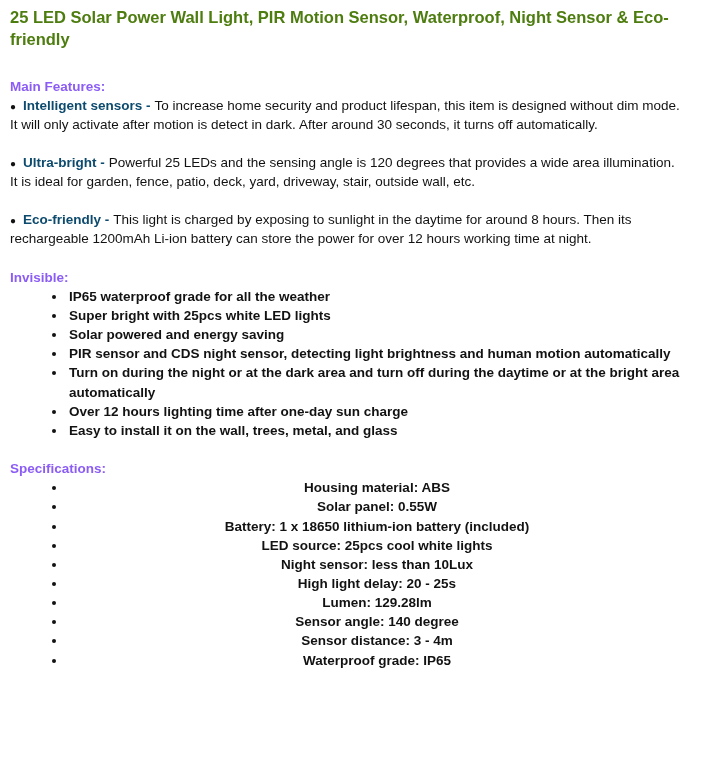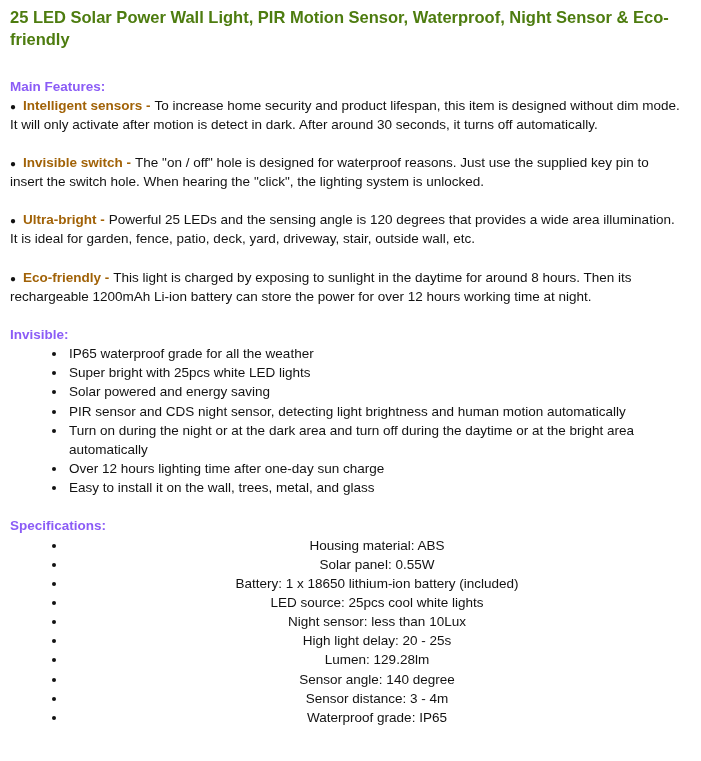--- a/index.html
+++ b/index.html
@@ -13,41 +13,41 @@
   .content{padding:6px 16px 0 10px;}
   .title{
     font-size:16.5px;font-weight:bold;line-height:1.35;
     margin:0 0 26px 0;color:#4d7c0f;
   }
   .section-heading{
     font-size:13.5px;font-weight:bold;margin:0;color:#8b5cf6;
   }
   p.mf{margin:0 0 19px 0;}
   p.mf .bullet{font-size:10px;margin-right:7px;}
-  p.mf .mf-label{font-weight:bold;margin-right:4px;color:#a16207;}
+  p.mf .mf-label{font-weight:bold;margin-right:4px;color:#0c4a6e;}
   ul.plain-list{
     margin:0 0 19px 0;
     padding:0 0 0 57px;
     list-style:disc outside;
+    font-weight:bold;
   }
   ul.plain-list li{margin:0;padding:0 0 0 2px;}
   ul.plain-list.last{margin-bottom:0;text-align:center;}
 </style>
 </head>
 <body>
 
 <div class="content">
 
   <h1 class="title">25 LED Solar Power Wall Light, PIR Motion Sensor, Waterproof, Night Sensor &amp; Eco-friendly</h1>
 
   <h2 class="section-heading">Main Features:</h2>
 
   <p class="mf"><span class="bullet">●</span><span class="mf-label">Intelligent sensors -</span><span>To increase home security and product lifespan, this item is designed without dim mode. It will only activate after motion is detect in dark. After around 30 seconds, it turns off automatically.</span></p>
 
-  <p class="mf"><span class="bullet">●</span><span class="mf-label">Invisible switch -</span><span>The "on / off" hole is designed for waterproof reasons. Just use the supplied key pin to insert the switch hole. When hearing the "click", the lighting system is unlocked.</span></p>
 
   <p class="mf"><span class="bullet">●</span><span class="mf-label">Ultra-bright -</span><span>Powerful 25 LEDs and the sensing angle is 120 degrees that provides a wide area illumination. It is ideal for garden, fence, patio, deck, yard, driveway, stair, outside wall, etc.</span></p>
 
   <p class="mf"><span class="bullet">●</span><span class="mf-label">Eco-friendly -</span><span>This light is charged by exposing to sunlight in the daytime for around 8 hours. Then its rechargeable 1200mAh Li-ion battery can store the power for over 12 hours working time at night.</span></p>
 
   <h2 class="section-heading">Invisible:</h2>
   <ul class="plain-list">
     <li>IP65 waterproof grade for all the weather</li>
     <li>Super bright with 25pcs white LED lights</li>
     <li>Solar powered and energy saving</li>

